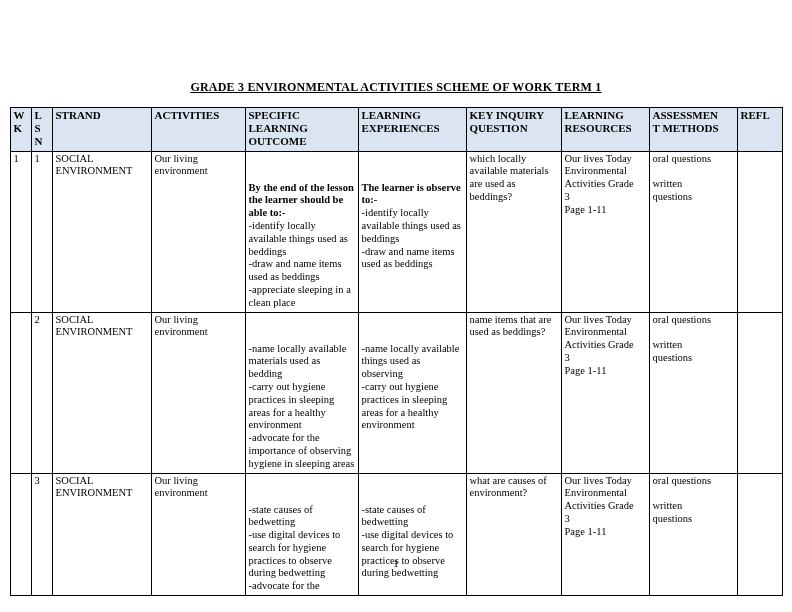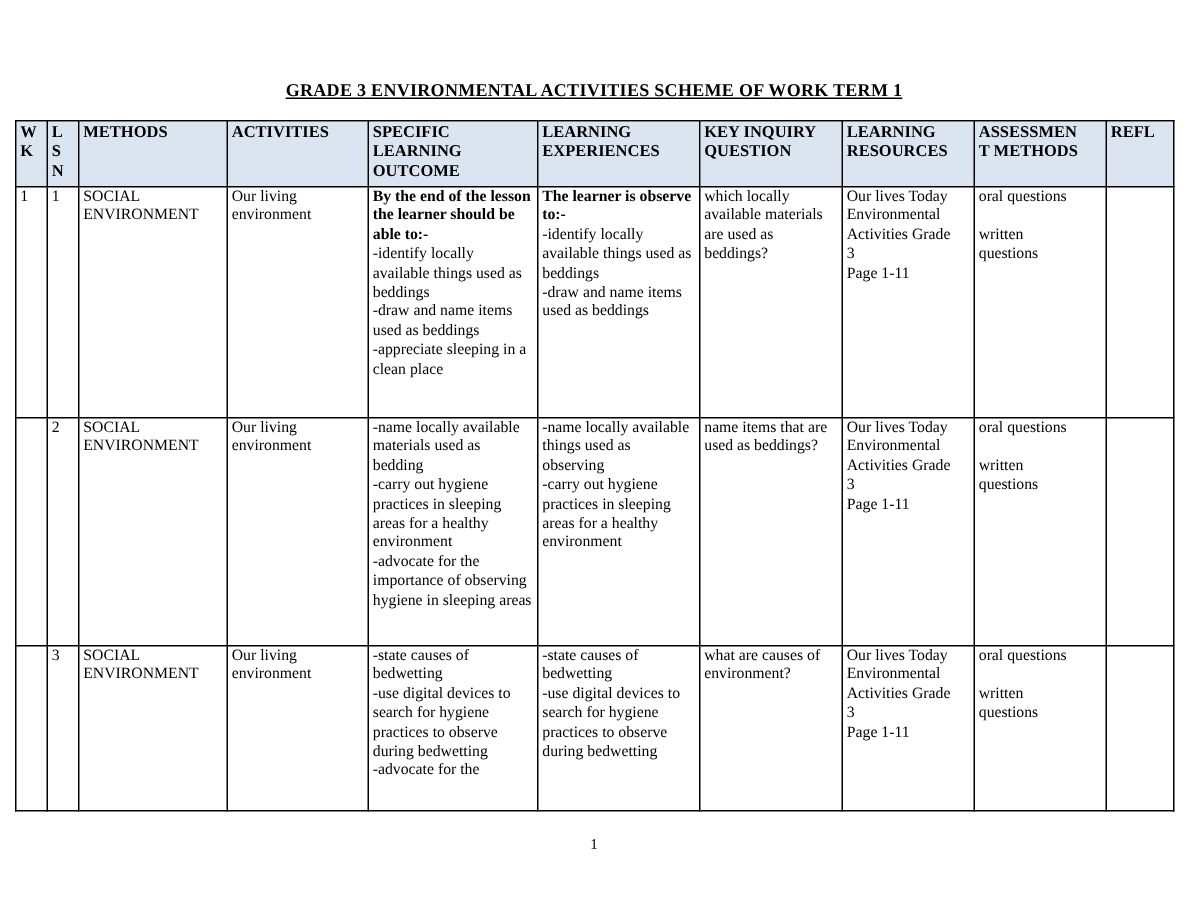--- a/index.html
+++ b/index.html
@@ -12,21 +12,21 @@
     color: #000000;
   }
   .page {
     position: relative;
     width: 792px;
     height: 612px;
     overflow: hidden;
     background: #ffffff;
   }
   .doc-title {
-    padding-top: 53px;
+    padding-top: 80px;
     text-align: center;
     font-size: 12px;
     font-weight: bold;
     text-decoration: underline;
     letter-spacing: 0.2px;
   }
   table.scheme {
     border-collapse: collapse;
     table-layout: fixed;
     width: 772px;
@@ -43,21 +43,21 @@
     word-wrap: break-word;
   }
   .scheme thead th {
     background: #dbe5f1;
     font-weight: bold;
     font-size: 11px;
     line-height: 1.2;
     white-space: pre-line;
   }
   .cell-text  { display: block; white-space: pre-line; }
-  .cell-intro { display: block; white-space: pre-line; font-weight: bold; }
+  .cell-intro { display: block; white-space: pre-line; font-weight: bold; margin-top: 29px; }
   .page-number {
     position: absolute;
     left: 0;
     right: 0;
     top: 558px;
     text-align: center;
     font-size: 10px;
   }
 </style>
 </head>
@@ -80,21 +80,21 @@
       <col style="width:88px">
       <col style="width:45px">
     </colgroup>
     <thead>
       <tr style="height:43px">
         <th>W
 K</th>
         <th>L
 S
 N</th>
-        <th>METHODS</th>
+        <th>STRAND</th>
         <th>ACTIVITIES</th>
         <th>SPECIFIC
 LEARNING
 OUTCOME</th>
         <th>LEARNING
 EXPERIENCES</th>
         <th>KEY INQUIRY
 QUESTION</th>
         <th>LEARNING
 RESOURCES</th>

